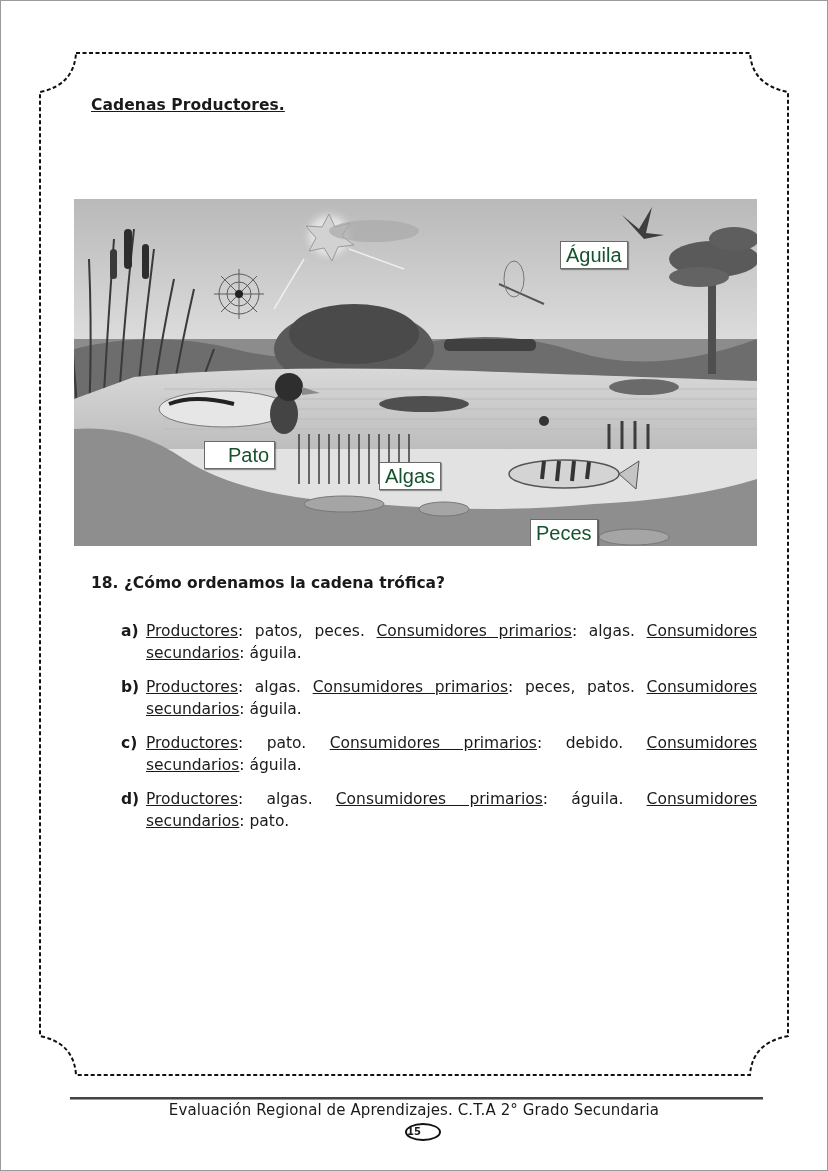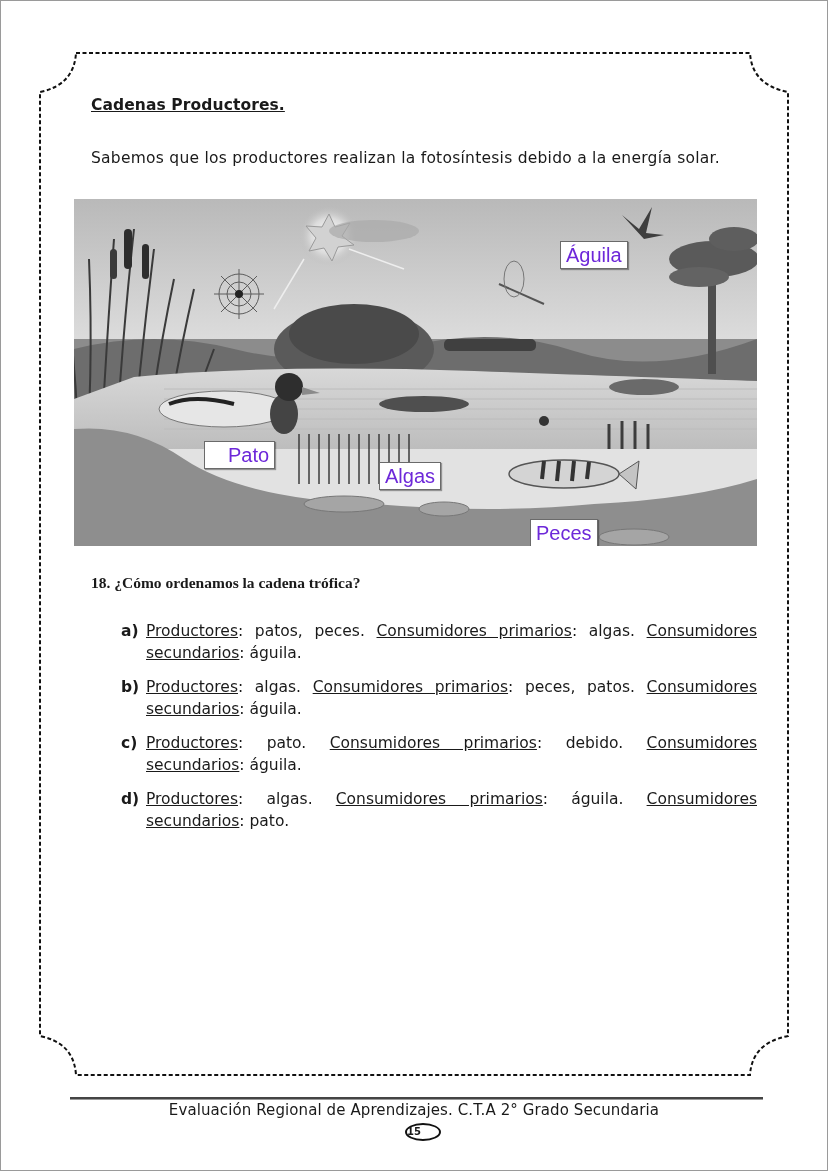--- a/index.html
+++ b/index.html
@@ -26,27 +26,27 @@
     .intro .l2 { letter-spacing: -0.35px; }
 
     .figure {
       position: absolute; left: 74px; top: 199px; width: 683px; height: 347px;
       overflow: hidden; background: #cfcfcf;
     }
     .figure svg { display: block; }
     .fig-label {
       position: absolute; background: #ffffff; border: 1px solid #6a6a6a;
       font-family: "Liberation Sans", sans-serif; font-size: 20px;
-      padding: 0 5px; line-height: 26px; color: #6d28d9;
+      padding: 0 5px; line-height: 26px; color: #14532d;
       box-shadow: 1px 1px 1px rgba(0,0,0,0.35);
     }
 
     .question {
       position: absolute; left: 91px; top: 574px;
-      font-size: 15.5px; font-weight: bold; font-family: Liberation Serif, serif;
+      font-size: 15.5px; font-weight: bold;
     }
     .options { position: absolute; left: 121px; top: 620px; width: 636px; }
     .option {
       position: relative; padding-left: 25px; font-size: 15.5px; line-height: 22px;
       text-align: justify; margin-bottom: 12px;
     }
     .option .letter { position: absolute; left: 0; top: 0; font-weight: bold; }
     .u { text-decoration: underline; }
 
     .footer-rule {
@@ -68,21 +68,20 @@
 
 <div class="page-edge"></div>
 
 <svg class="frame" width="828" height="1171">
   <path d="M 76 53 L 750 53 Q 752 85 788 92 L 788 1036 Q 752 1043 750 1075 L 76 1075 Q 74 1043 40 1036 L 40 92 Q 74 85 76 53 Z" fill="none" stroke="#111" stroke-width="2" stroke-dasharray="4 2.5"></path>
 </svg>
 
 <div class="title">Cadenas Productores.</div>
 
 <div class="intro">
-  <p class="l1">Sabemos que los productores realizan la fotosíntesis debido a la energía solar.</p>
 </div>
 
 <div class="figure">
   <svg width="683" height="347" viewBox="0 0 683 347">
     <defs>
       <linearGradient id="sky" x1="0" y1="0" x2="0" y2="1">
         <stop offset="0" stop-color="#b9b9b9"></stop>
         <stop offset="0.5" stop-color="#e4e4e4"></stop>
         <stop offset="1" stop-color="#cfcfcf"></stop>
       </linearGradient>

